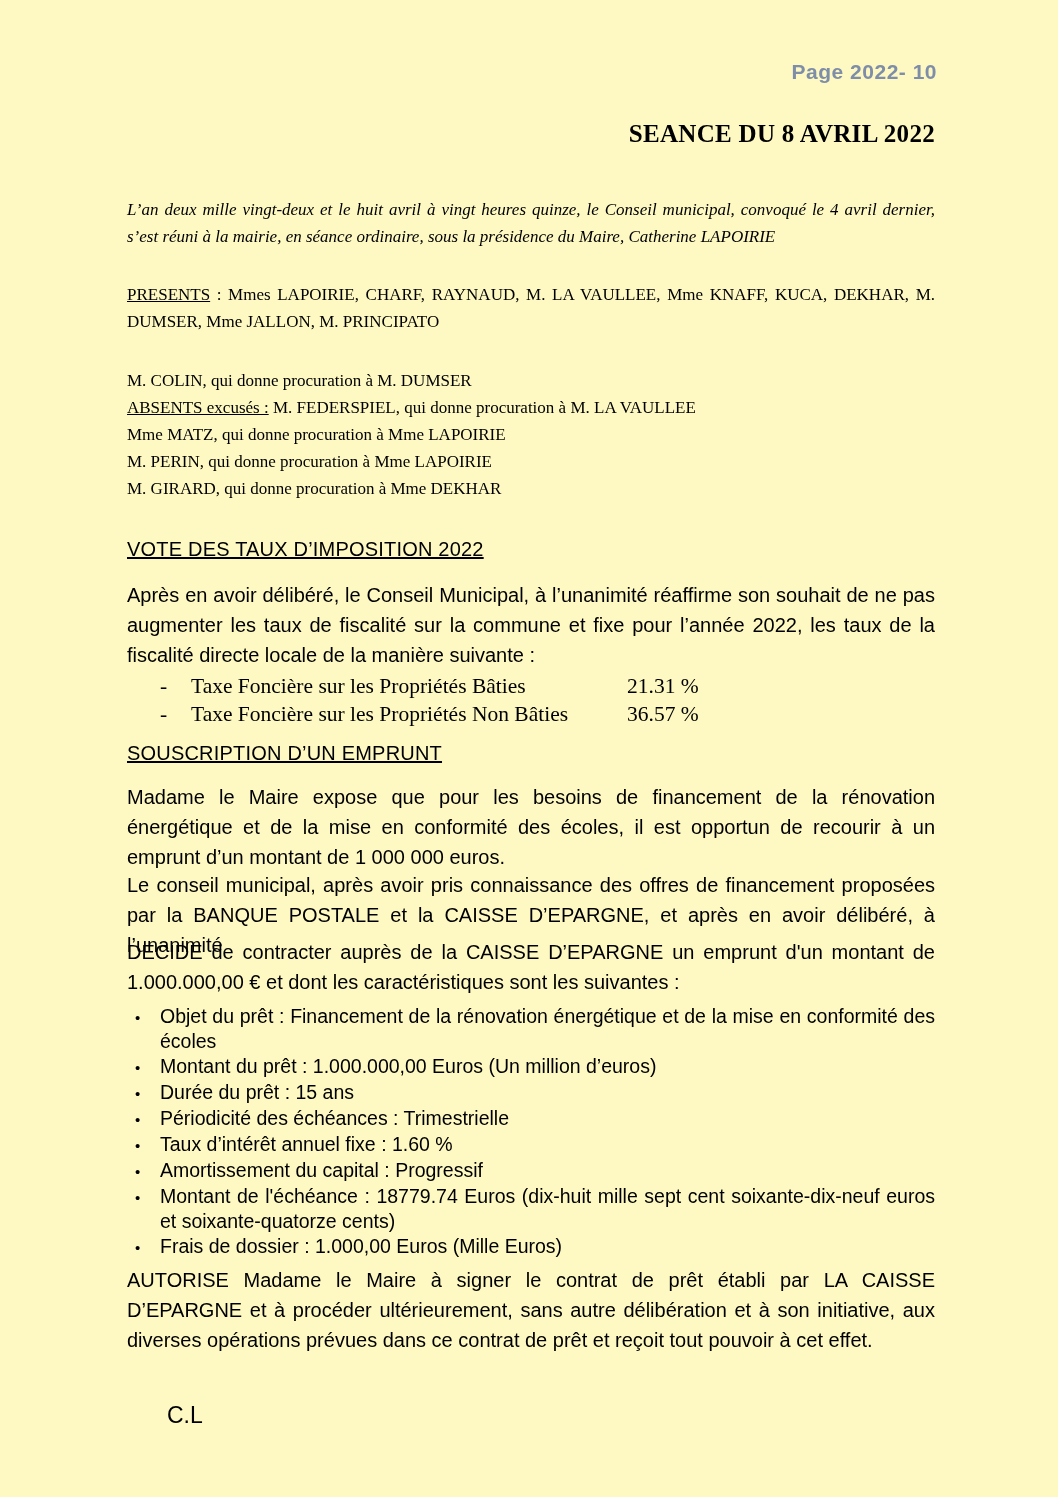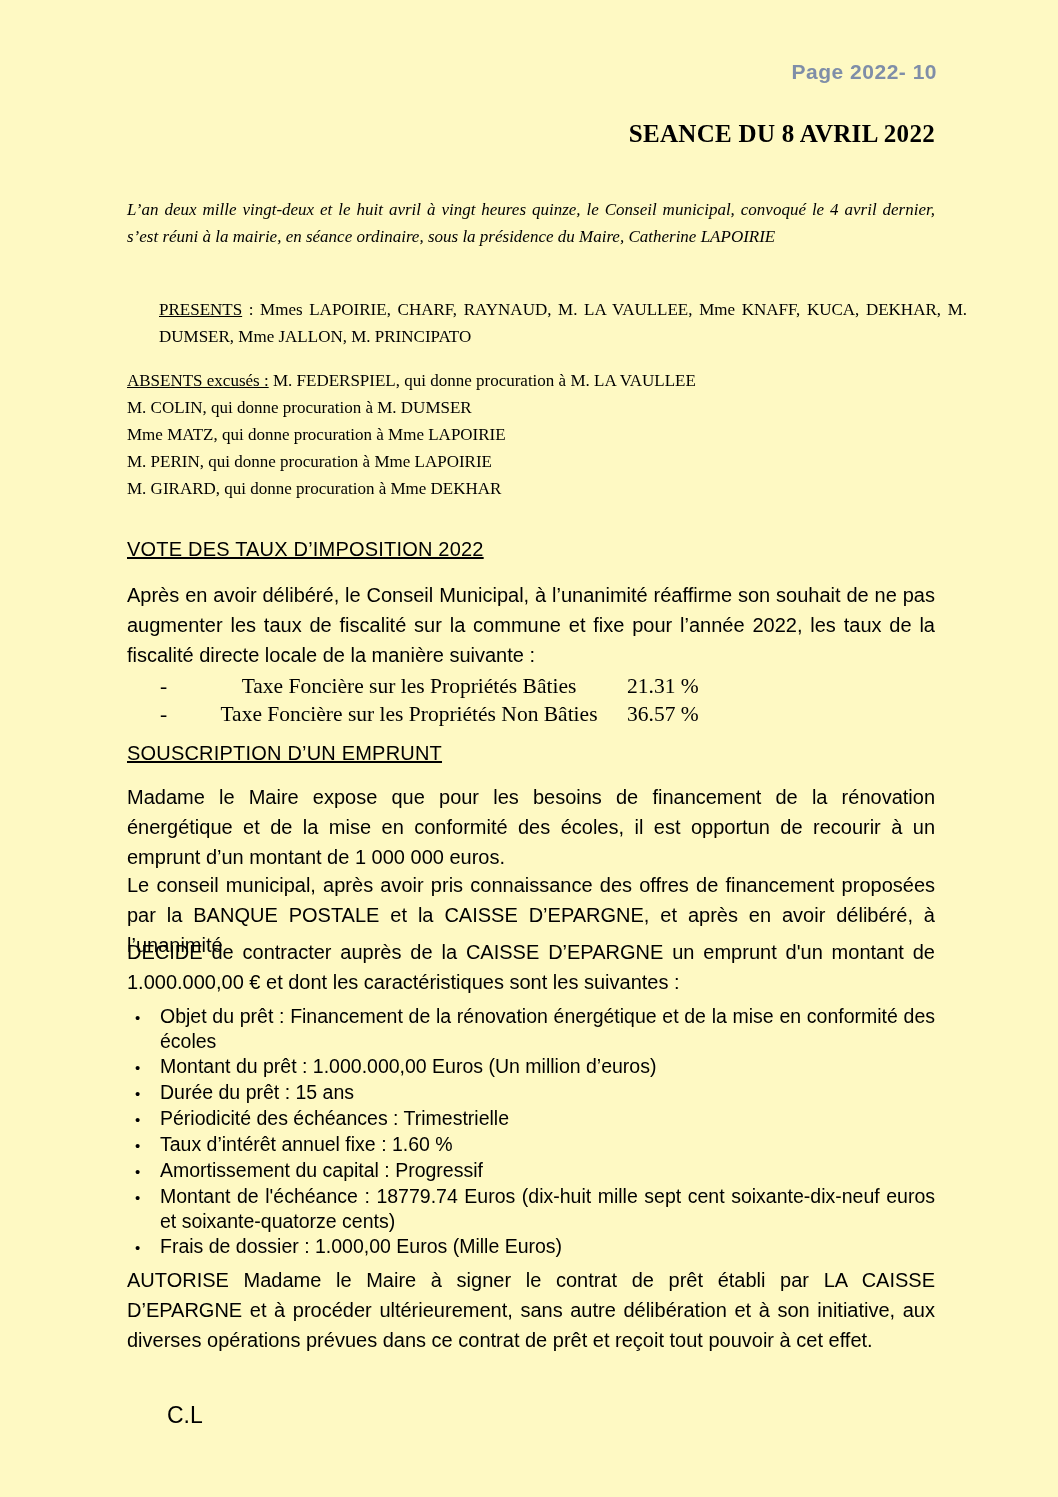--- a/index.html
+++ b/index.html
@@ -28,21 +28,21 @@
     font-family:"Liberation Serif","DejaVu Serif",serif;
     font-size:25px; font-weight:bold; letter-spacing:0.3px;
   }
 
   
   .serif {
     font-family:"Liberation Serif","DejaVu Serif",serif;
     font-size:17px; line-height:27px;
   }
   .intro { top:196px; font-style:italic; text-align:justify; }
-  .presents { top:296px; text-align:justify;margin-left:32px; }
+  .presents { top:281px; text-align:justify; }
   .absents { top:367px; }
   .u { text-decoration:underline; }
 
   
   .sans {
     font-family:"Liberation Sans","DejaVu Sans",sans-serif;
     font-size:20px; line-height:30px;
   }
   .sec-heading {
     font-family:"Liberation Sans","DejaVu Sans",sans-serif;
@@ -52,21 +52,21 @@
   .vote-para { top:580px; text-align:justify; }
 
   .tax-list { top:672px; }
   .tax-row {
     display:flex; align-items:baseline;
     font-family:"Liberation Serif","DejaVu Serif",serif;
     font-size:21.5px; line-height:28px;
     padding-left:33px;
   }
   .tax-dash { width:31px; }
-  .tax-label { width:436px;text-align:center; }
+  .tax-label { width:436px; }
 
   .sousc-heading { top:742px; }
   .p1 { top:782px; text-align:justify; }
   .p2 { top:870px; text-align:justify; }
   .p3 { top:937px; text-align:justify; }
 
   .bullet-list { top:1004px; }
   .bullet-row {
     display:flex; align-items:baseline;
     font-family:"Liberation Sans","DejaVu Sans",sans-serif;
@@ -95,24 +95,24 @@
 
   <div class="abs doc-title">SEANCE DU 8 AVRIL 2022</div>
 
   <div class="abs serif intro">L’an deux mille vingt-deux et le huit avril à vingt heures quinze, le Conseil municipal, convoqué le 4 avril dernier, s’est réuni à la mairie, en séance ordinaire, sous la présidence du Maire, Catherine LAPOIRIE</div>
 
   <div class="abs serif presents">
     <span class="u">PRESENTS</span><span> : Mmes LAPOIRIE, CHARF, RAYNAUD, M. LA VAULLEE, Mme KNAFF, KUCA, DEKHAR, M. DUMSER, Mme JALLON, M. PRINCIPATO</span>
   </div>
 
   <div class="abs serif absents">
+    <div>M. COLIN, qui donne procuration à M. DUMSER</div>
     <div>
       <span class="u">ABSENTS excusés :</span><span> M. FEDERSPIEL, qui donne procuration à M. LA VAULLEE</span>
     </div>
-    <div>M. COLIN, qui donne procuration à M. DUMSER</div>
     <div>Mme MATZ, qui donne procuration à Mme LAPOIRIE</div>
     <div>M. PERIN, qui donne procuration à Mme LAPOIRIE</div>
     <div>M. GIRARD, qui donne procuration à Mme DEKHAR</div>
   </div>
 
   <div class="abs sec-heading vote-heading">VOTE DES TAUX D’IMPOSITION 2022</div>
 
   <div class="abs sans vote-para">Après en avoir délibéré, le Conseil Municipal, à l’unanimité réaffirme son souhait de ne pas augmenter les taux de fiscalité sur la commune et fixe pour l’année 2022, les taux de la fiscalité directe locale de la manière suivante :</div>
 
   <div class="abs tax-list">

